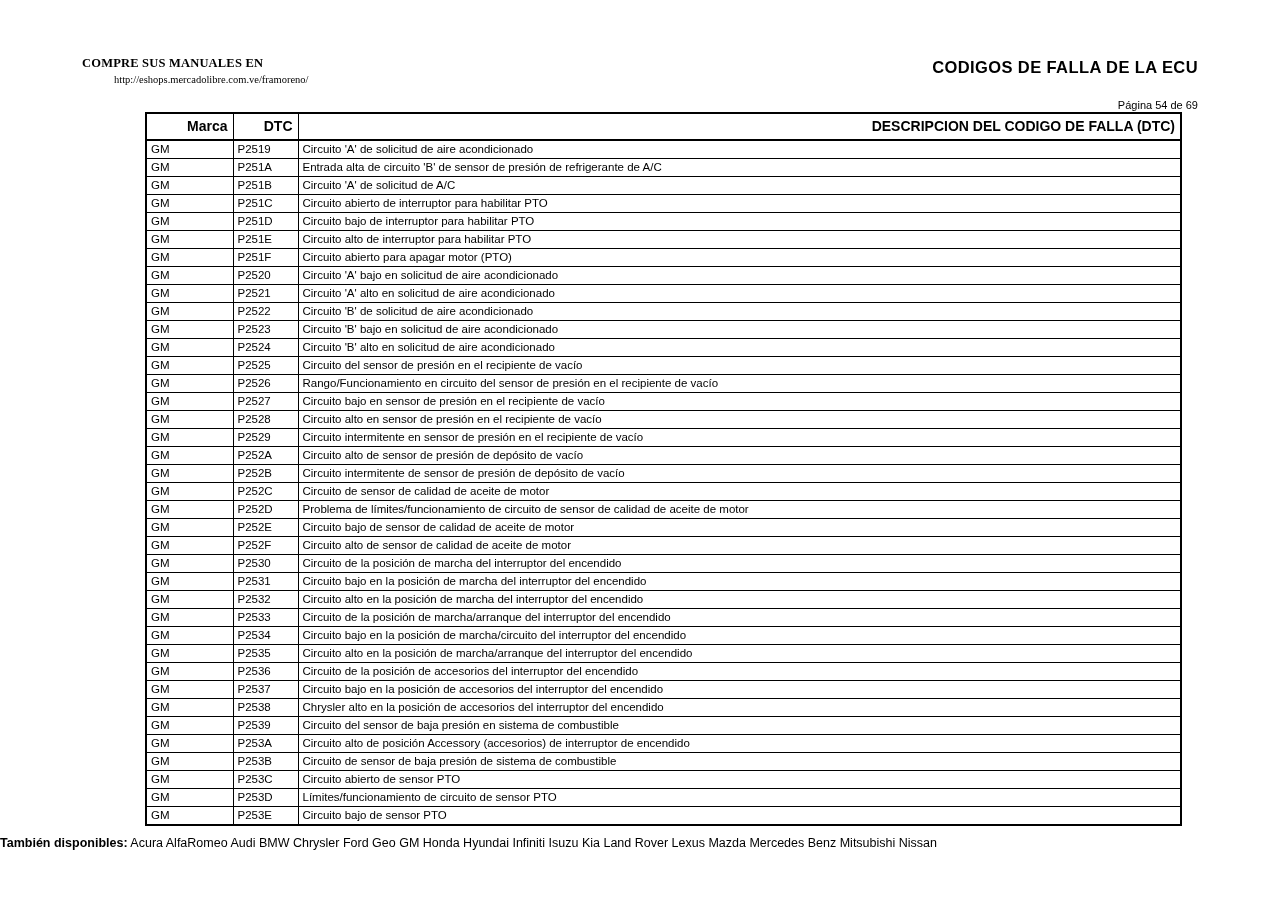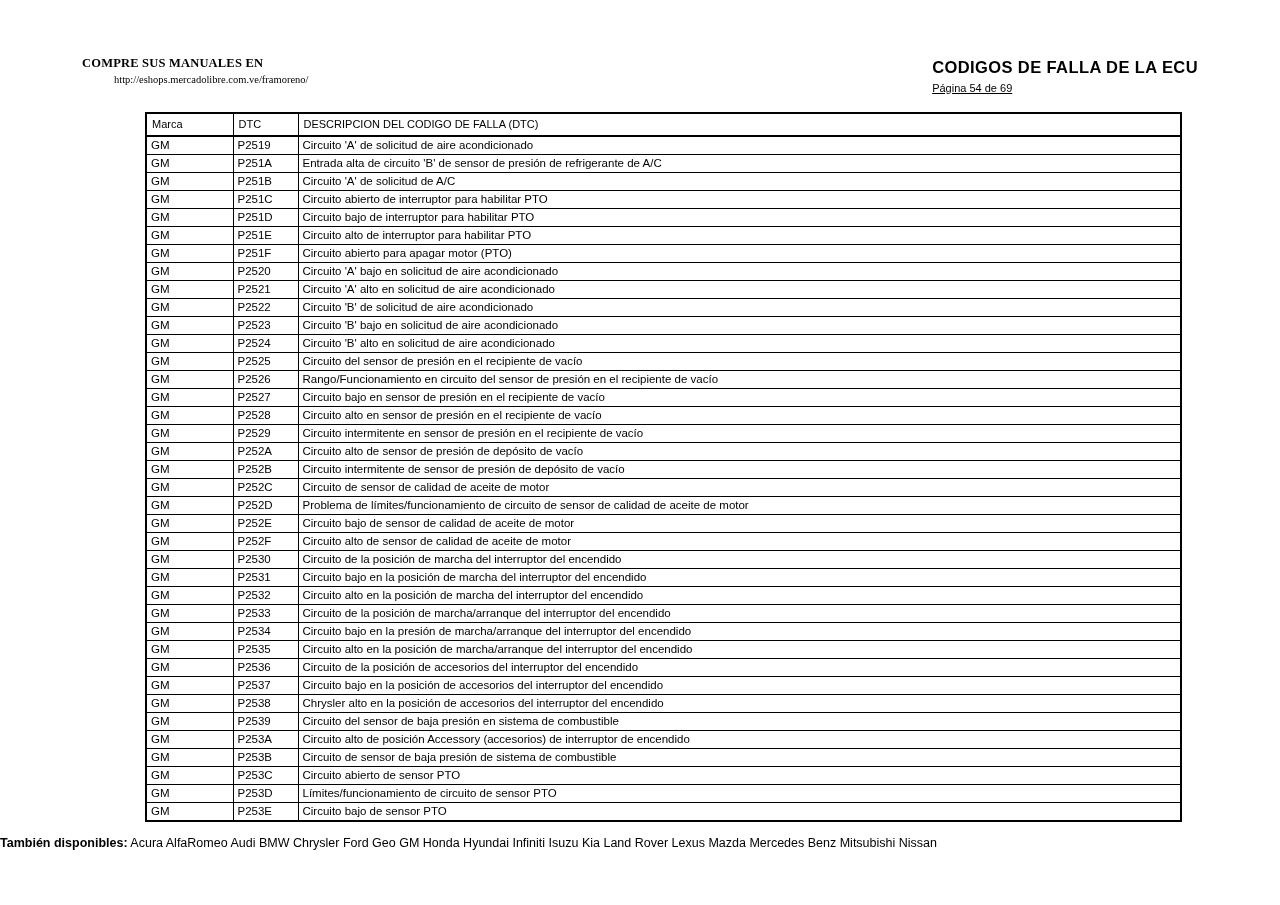--- a/index.html
+++ b/index.html
@@ -25,49 +25,48 @@
   }
   .header-left .hl-url {
     font-size: 10.5px;
     margin-top: 3px;
     padding-left: 32px;
   }
   .header-right {
     position: absolute;
     right: 82px;
     top: 58px;
-    text-align: left;
+    text-align: right;
   }
   .header-right .hr-title {
     font-size: 16.5px;
     font-weight: bold;
     letter-spacing: 0.4px;
   }
   .header-right .hr-page {
     font-size: 11px;
-    margin-top: 5px;
-    text-decoration: underline;
+    margin-top: 22px;
   }
   table.dtc-table {
     position: absolute;
     left: 145px;
     top: 112px;
     width: 1037px;
     border-collapse: collapse;
     border: 2px solid #000;
     table-layout: fixed;
   }
   table.dtc-table col.col-marca { width: 87px; }
   table.dtc-table col.col-dtc   { width: 65px; }
   table.dtc-table thead th {
     border: 1px solid #000;
     border-bottom: 2px solid #000;
-    text-align: left;
-    font-size: 11px;
-    font-weight: normal;
+    text-align: right;
+    font-size: 14px;
+    font-weight: bold;
     padding: 4px 5px 5px 5px;
     white-space: nowrap;
   }
   table.dtc-table tbody td {
     border: 1px solid #000;
     font-size: 11.5px;
     line-height: 14px;
     padding: 1px 4px 2px 4px;
     height: 18px;
     white-space: nowrap;
@@ -244,21 +243,21 @@
           <td>Circuito alto en la posición de marcha del interruptor del encendido</td>
         </tr>
         <tr>
           <td>GM</td>
           <td>P2533</td>
           <td>Circuito de la posición de marcha/arranque del interruptor del encendido</td>
         </tr>
         <tr>
           <td>GM</td>
           <td>P2534</td>
-          <td>Circuito bajo en la presión de marcha/arranque del interruptor del encendido</td>
+          <td>Circuito bajo en la posición de marcha/circuito del interruptor del encendido</td>
         </tr>
         <tr>
           <td>GM</td>
           <td>P2535</td>
           <td>Circuito alto en la posición de marcha/arranque del interruptor del encendido</td>
         </tr>
         <tr>
           <td>GM</td>
           <td>P2536</td>
           <td>Circuito de la posición de accesorios del interruptor del encendido</td>

